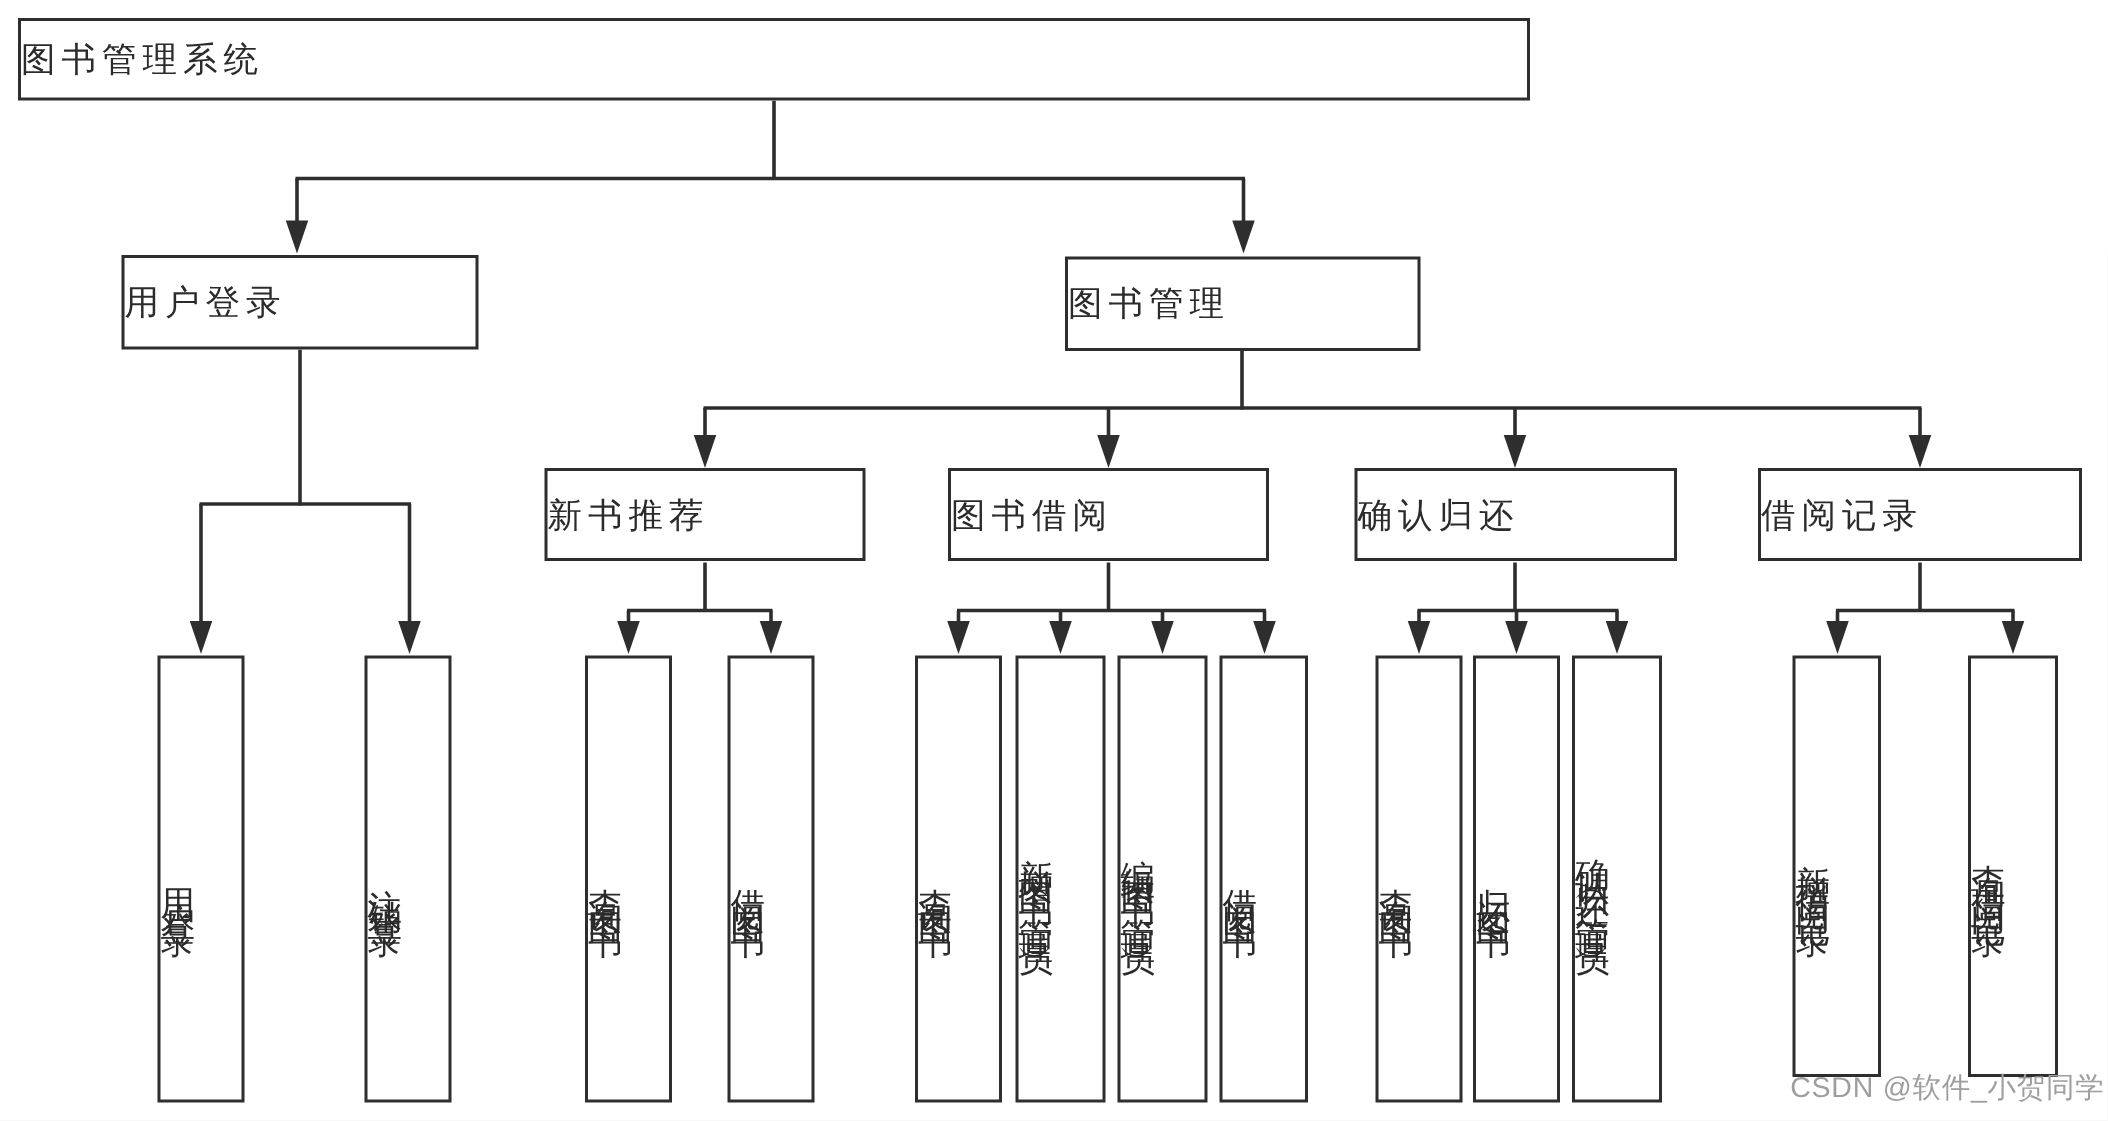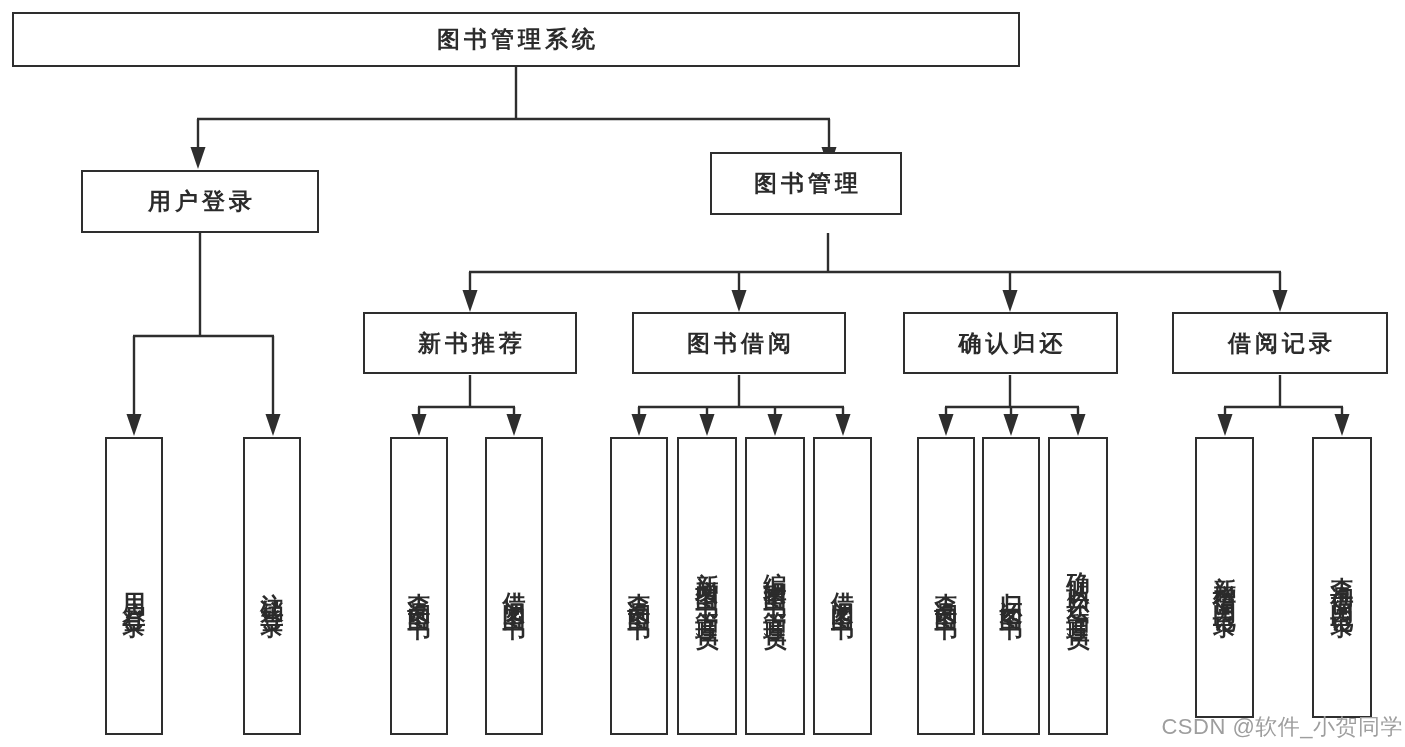--- a/index.html
+++ b/index.html
@@ -30,22 +30,20 @@
   .connectors polygon {
     fill: var(--color-line);
   }
   .node {
     position: absolute;
     box-sizing: border-box;
     border: 2.4px solid var(--color-line);
     background: var(--color-background);
     display: flex;
     align-items: center;
-    justify-content: center;
-    font-weight: bold;
   }
   .hlabel {
     font-size: 23px;
     letter-spacing: 4px;
     margin-right: -4px; 
     white-space: nowrap;
     line-height: 1;
   }
   .vlabel {
     writing-mode: vertical-rl;
@@ -53,21 +51,21 @@
     font-size: 23px;
     letter-spacing: 8px;
     margin-bottom: -8px; 
     line-height: 1;
     white-space: nowrap;
   }
   .watermark {
     position: absolute;
     top: 712px;
     right: 2px;
-    font-size: 22px;
+    font-size: 19px;
     letter-spacing: 0.5px;
     color: var(--color-watermark);
     white-space: nowrap;
   }
 </style>
 </head>
 <body>
 
 <div class="canvas">
 
@@ -147,21 +145,21 @@
     </g>
   </svg>
 
   <div class="node" style="left:12px; top:12px; width:1008px; height:55px;">
     <span class="hlabel">图书管理系统</span>
   </div>
 
   <div class="node" style="left:81px; top:170px; width:238px; height:63px;">
     <span class="hlabel">用户登录</span>
   </div>
-  <div class="node" style="left:710px; top:152px; width:192px; height:63px;">
+  <div class="node" style="left:710px; top:171px; width:237px; height:63px;">
     <span class="hlabel">图书管理</span>
   </div>
 
   <div class="node" style="left:363px; top:312px; width:214px; height:62px;">
     <span class="hlabel">新书推荐</span>
   </div>
   <div class="node" style="left:632px; top:312px; width:214px; height:62px;">
     <span class="hlabel">图书借阅</span>
   </div>
   <div class="node" style="left:903px; top:312px; width:215px; height:62px;">

